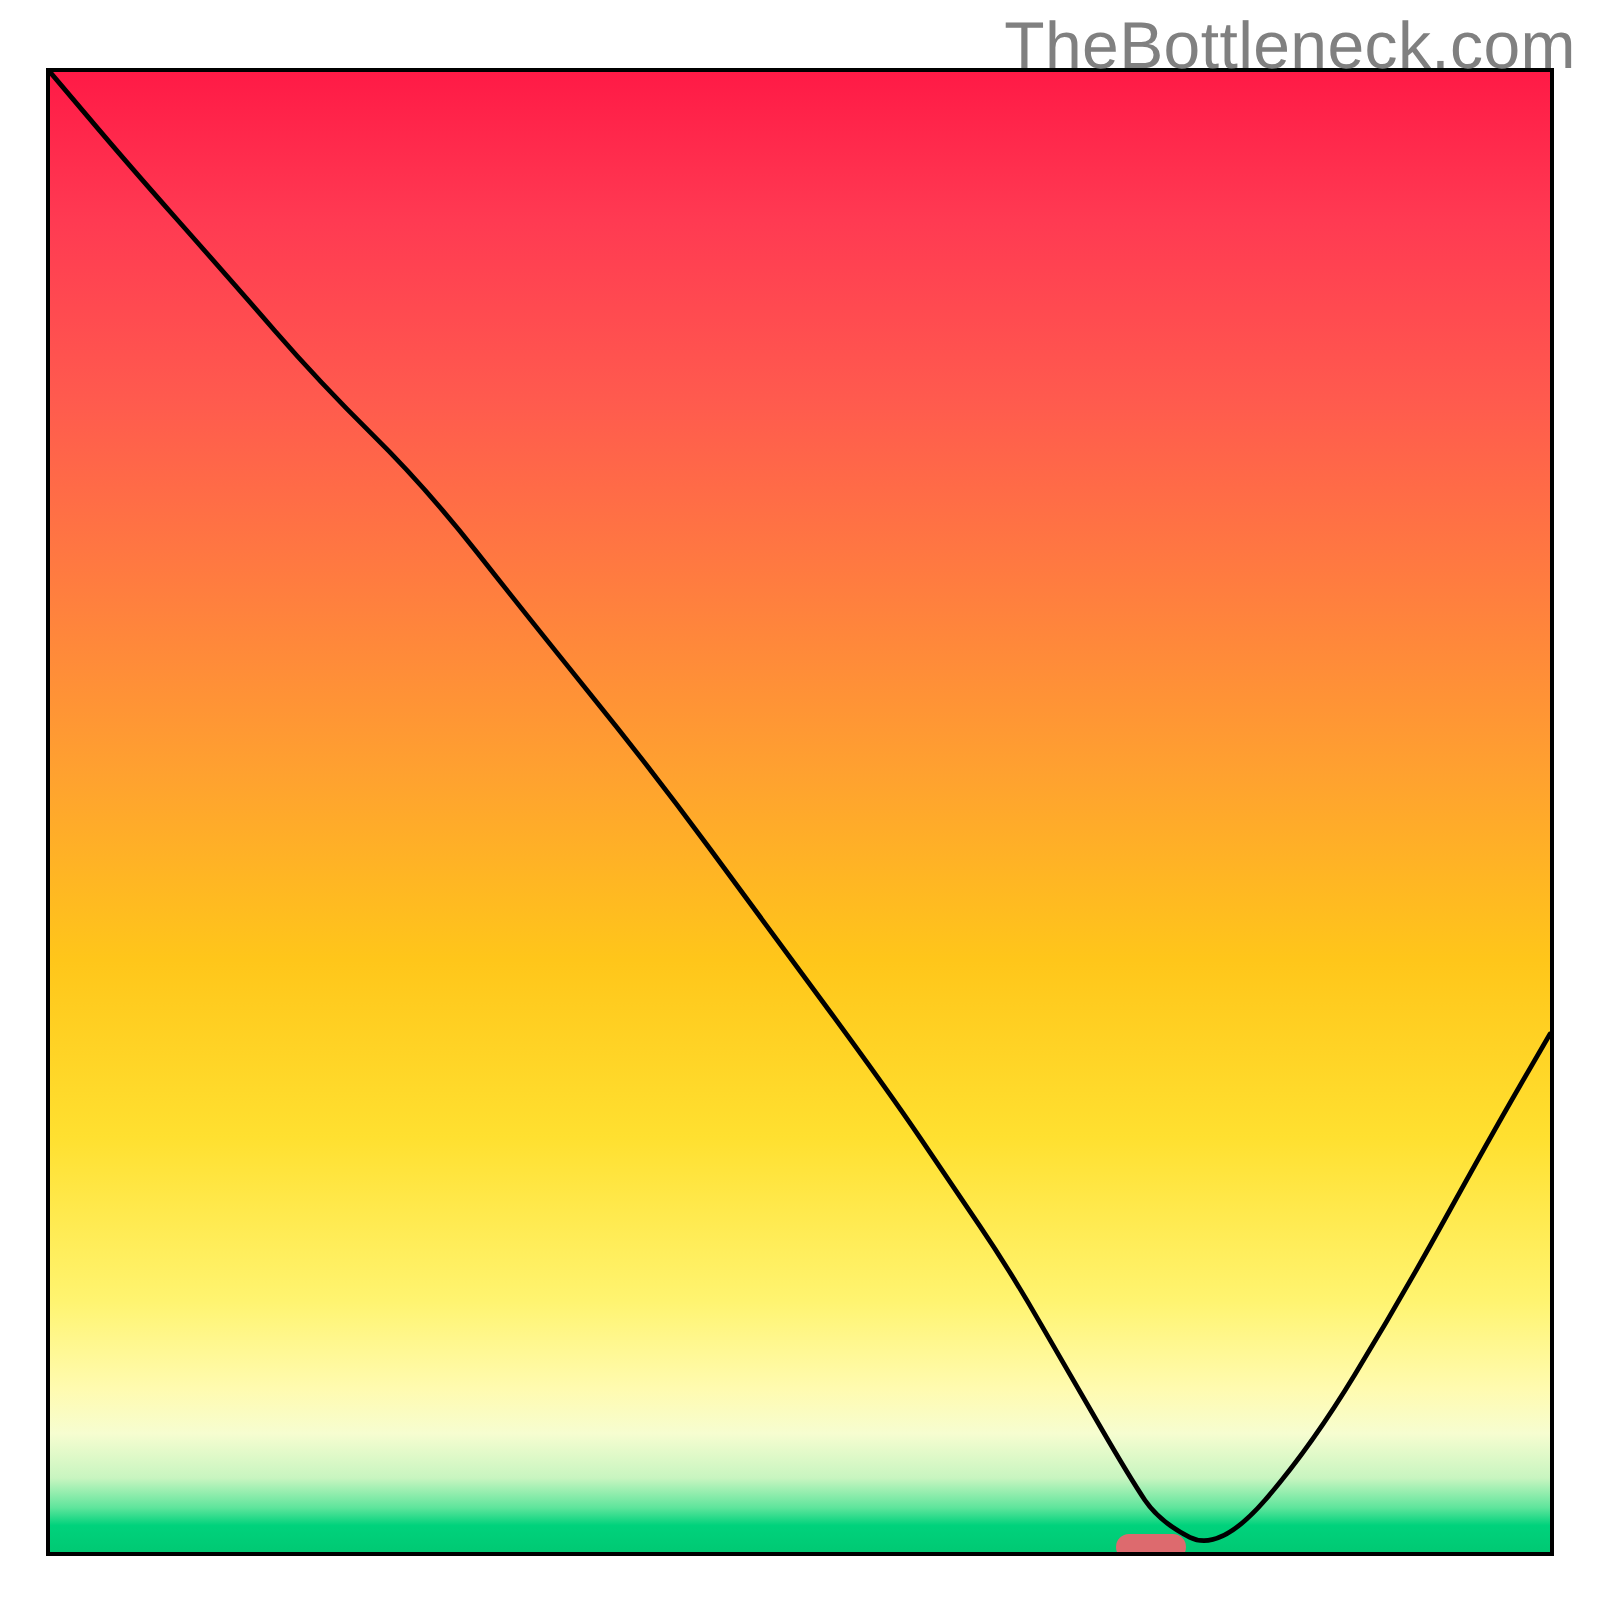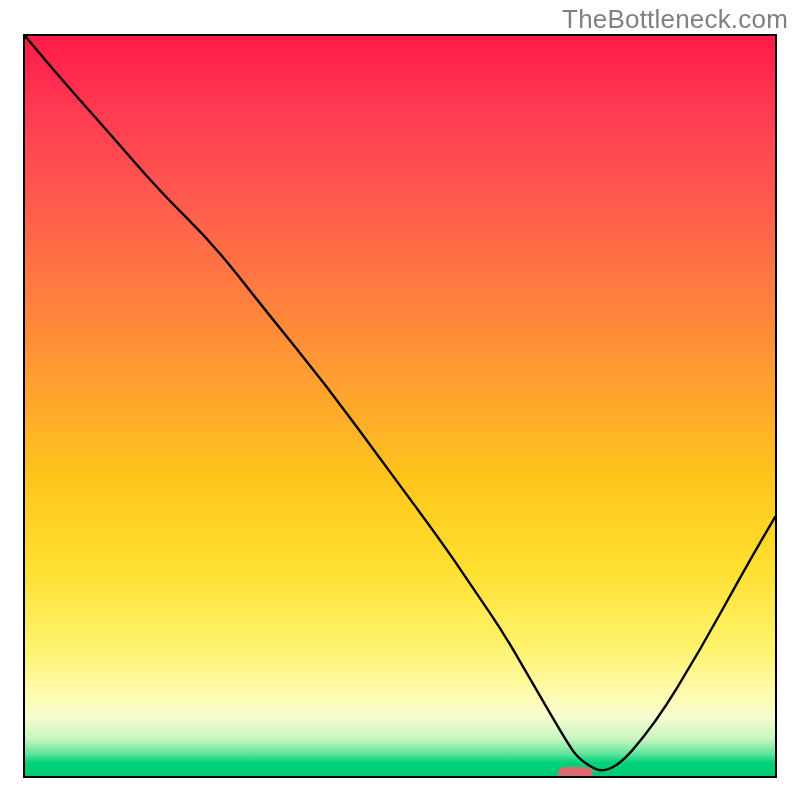--- a/index.html
+++ b/index.html
@@ -13,21 +13,21 @@
   .chart-container {
     position: relative;
     width: 800px;
     height: 800px;
   }
   .watermark {
     position: absolute;
     top: 4px;
     right: 12px;
     font-family: Arial, Helvetica, sans-serif;
-    font-size: 26px;
+    font-size: 33px;
     font-weight: 500;
     color: #808080;
     letter-spacing: 0.2px;
     z-index: 5;
   }
   .plot-frame {
     position: absolute;
     left: 23px;
     top: 34px;
     width: 754px;

